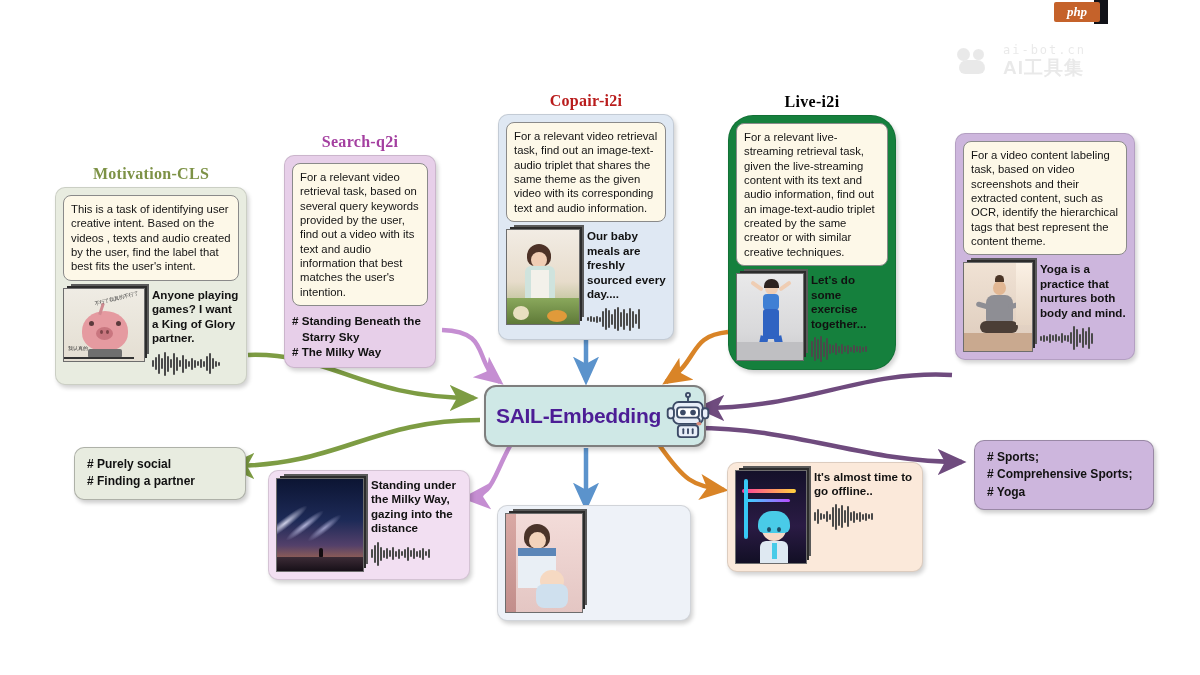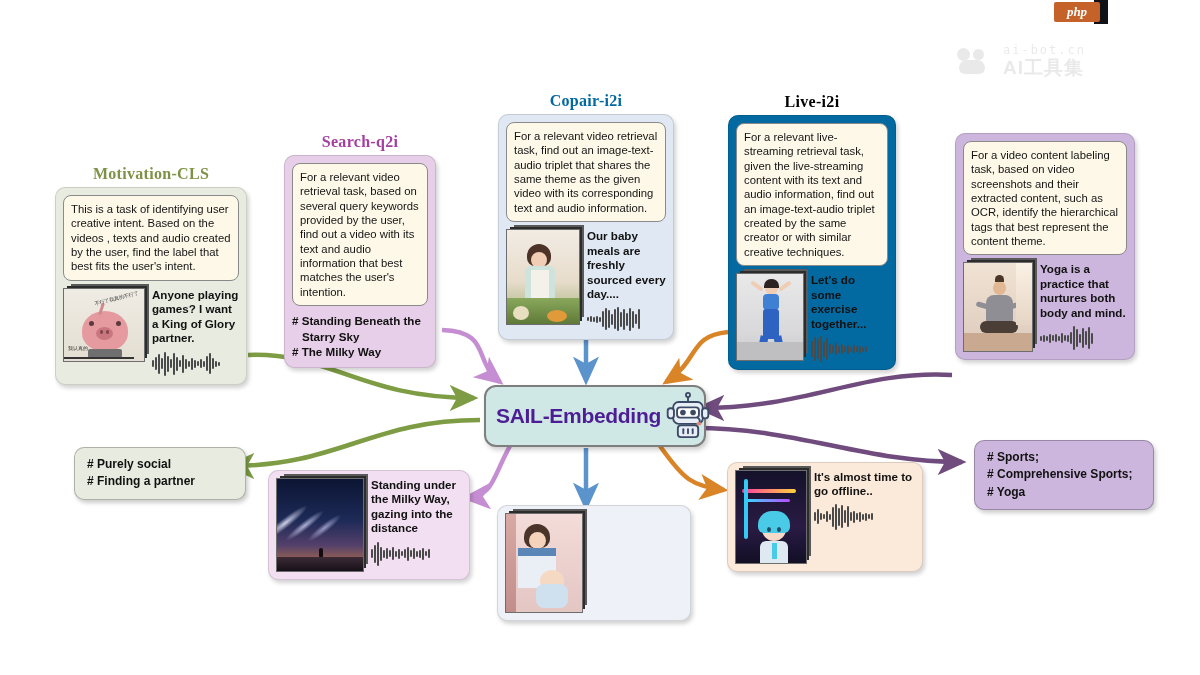--- a/index.html
+++ b/index.html
@@ -283,21 +283,21 @@
             <i style="height:8px"></i>
             <i style="height:12px"></i>
             <i style="height:5px"></i>
             <i style="height:9px"></i>
         </div>
       </div>
     </div>
   </div>
 
   <div class="task" style="left:498px;top:92px;width:176px;">
-    <div class="task-title" style="color: #0369a1;">Copair-i2i</div>
+    <div class="task-title" style="color: #b91c1c;">Copair-i2i</div>
     <div class="card" style="background:#dfe8f3;">
       <div class="prompt">For a relevant video retrieval task, find out an image-text-audio triplet that shares the same theme as the given video with its corresponding text and audio information.</div>
       <div class="sample">
         <div class="thumbwrap">
           <div class="thumb" style="width:72px;height:94px;">
             <div class="sc cook"></div>
             <div style="position:absolute;left:20px;top:14px;width:24px;height:22px;background:#4d3227;border-radius:12px 12px 8px 8px;"></div>
             <div style="position:absolute;left:24px;top:22px;width:16px;height:16px;background:#f0cdb4;border-radius:50%;"></div>
             <div style="position:absolute;left:18px;top:36px;width:30px;height:32px;background:#cfe3dd;border-radius:6px 6px 0 0;"></div>
             <div style="position:absolute;left:24px;top:40px;width:18px;height:28px;background:#f3f1ea;"></div>
@@ -345,21 +345,21 @@
           <div style="position:absolute;left:34px;top:56px;width:24px;height:22px;background:#f6d9c2;border-radius:50%;"></div>
           <div style="position:absolute;left:30px;top:70px;width:32px;height:24px;background:#cfe0ee;border-radius:8px;"></div>
           <div style="position:absolute;left:0;top:0;width:10px;height:100%;background:linear-gradient(#d9a9a4,#c28e8b);"></div>
         </div>
       </div>
     </div>
   </div>
 
   <div class="task" style="left:728px;top:93px;width:168px;">
     <div class="task-title" style="color: #000000;">Live-i2i</div>
-    <div class="card" style="background:#0369a1;">
+    <div class="card" style="background:#15803d;border-radius:25px;">
       <div class="prompt">For a relevant live-streaming retrieval task, given the live-streaming content with its text and audio information, find out an image-text-audio triplet created by the same creator or with similar creative techniques.</div>
       <div class="sample">
         <div class="thumbwrap">
           <div class="thumb" style="width:66px;height:86px;">
             <div class="sc gym"></div>
             <div style="position:absolute;left:28px;top:8px;width:13px;height:13px;background:#efcdb3;border-radius:50%;"></div>
             <div style="position:absolute;left:27px;top:5px;width:15px;height:9px;background:#2d2320;border-radius:7px 7px 0 0;"></div>
             <div style="position:absolute;left:26px;top:20px;width:16px;height:16px;background:#3f7fd4;border-radius:4px;"></div>
             <div style="position:absolute;left:26px;top:35px;width:16px;height:30px;background:#2f63c2;border-radius:3px;"></div>
             <div style="position:absolute;left:13px;top:10px;width:14px;height:4px;background:#efcdb3;transform:rotate(36deg);border-radius:2px;"></div>

